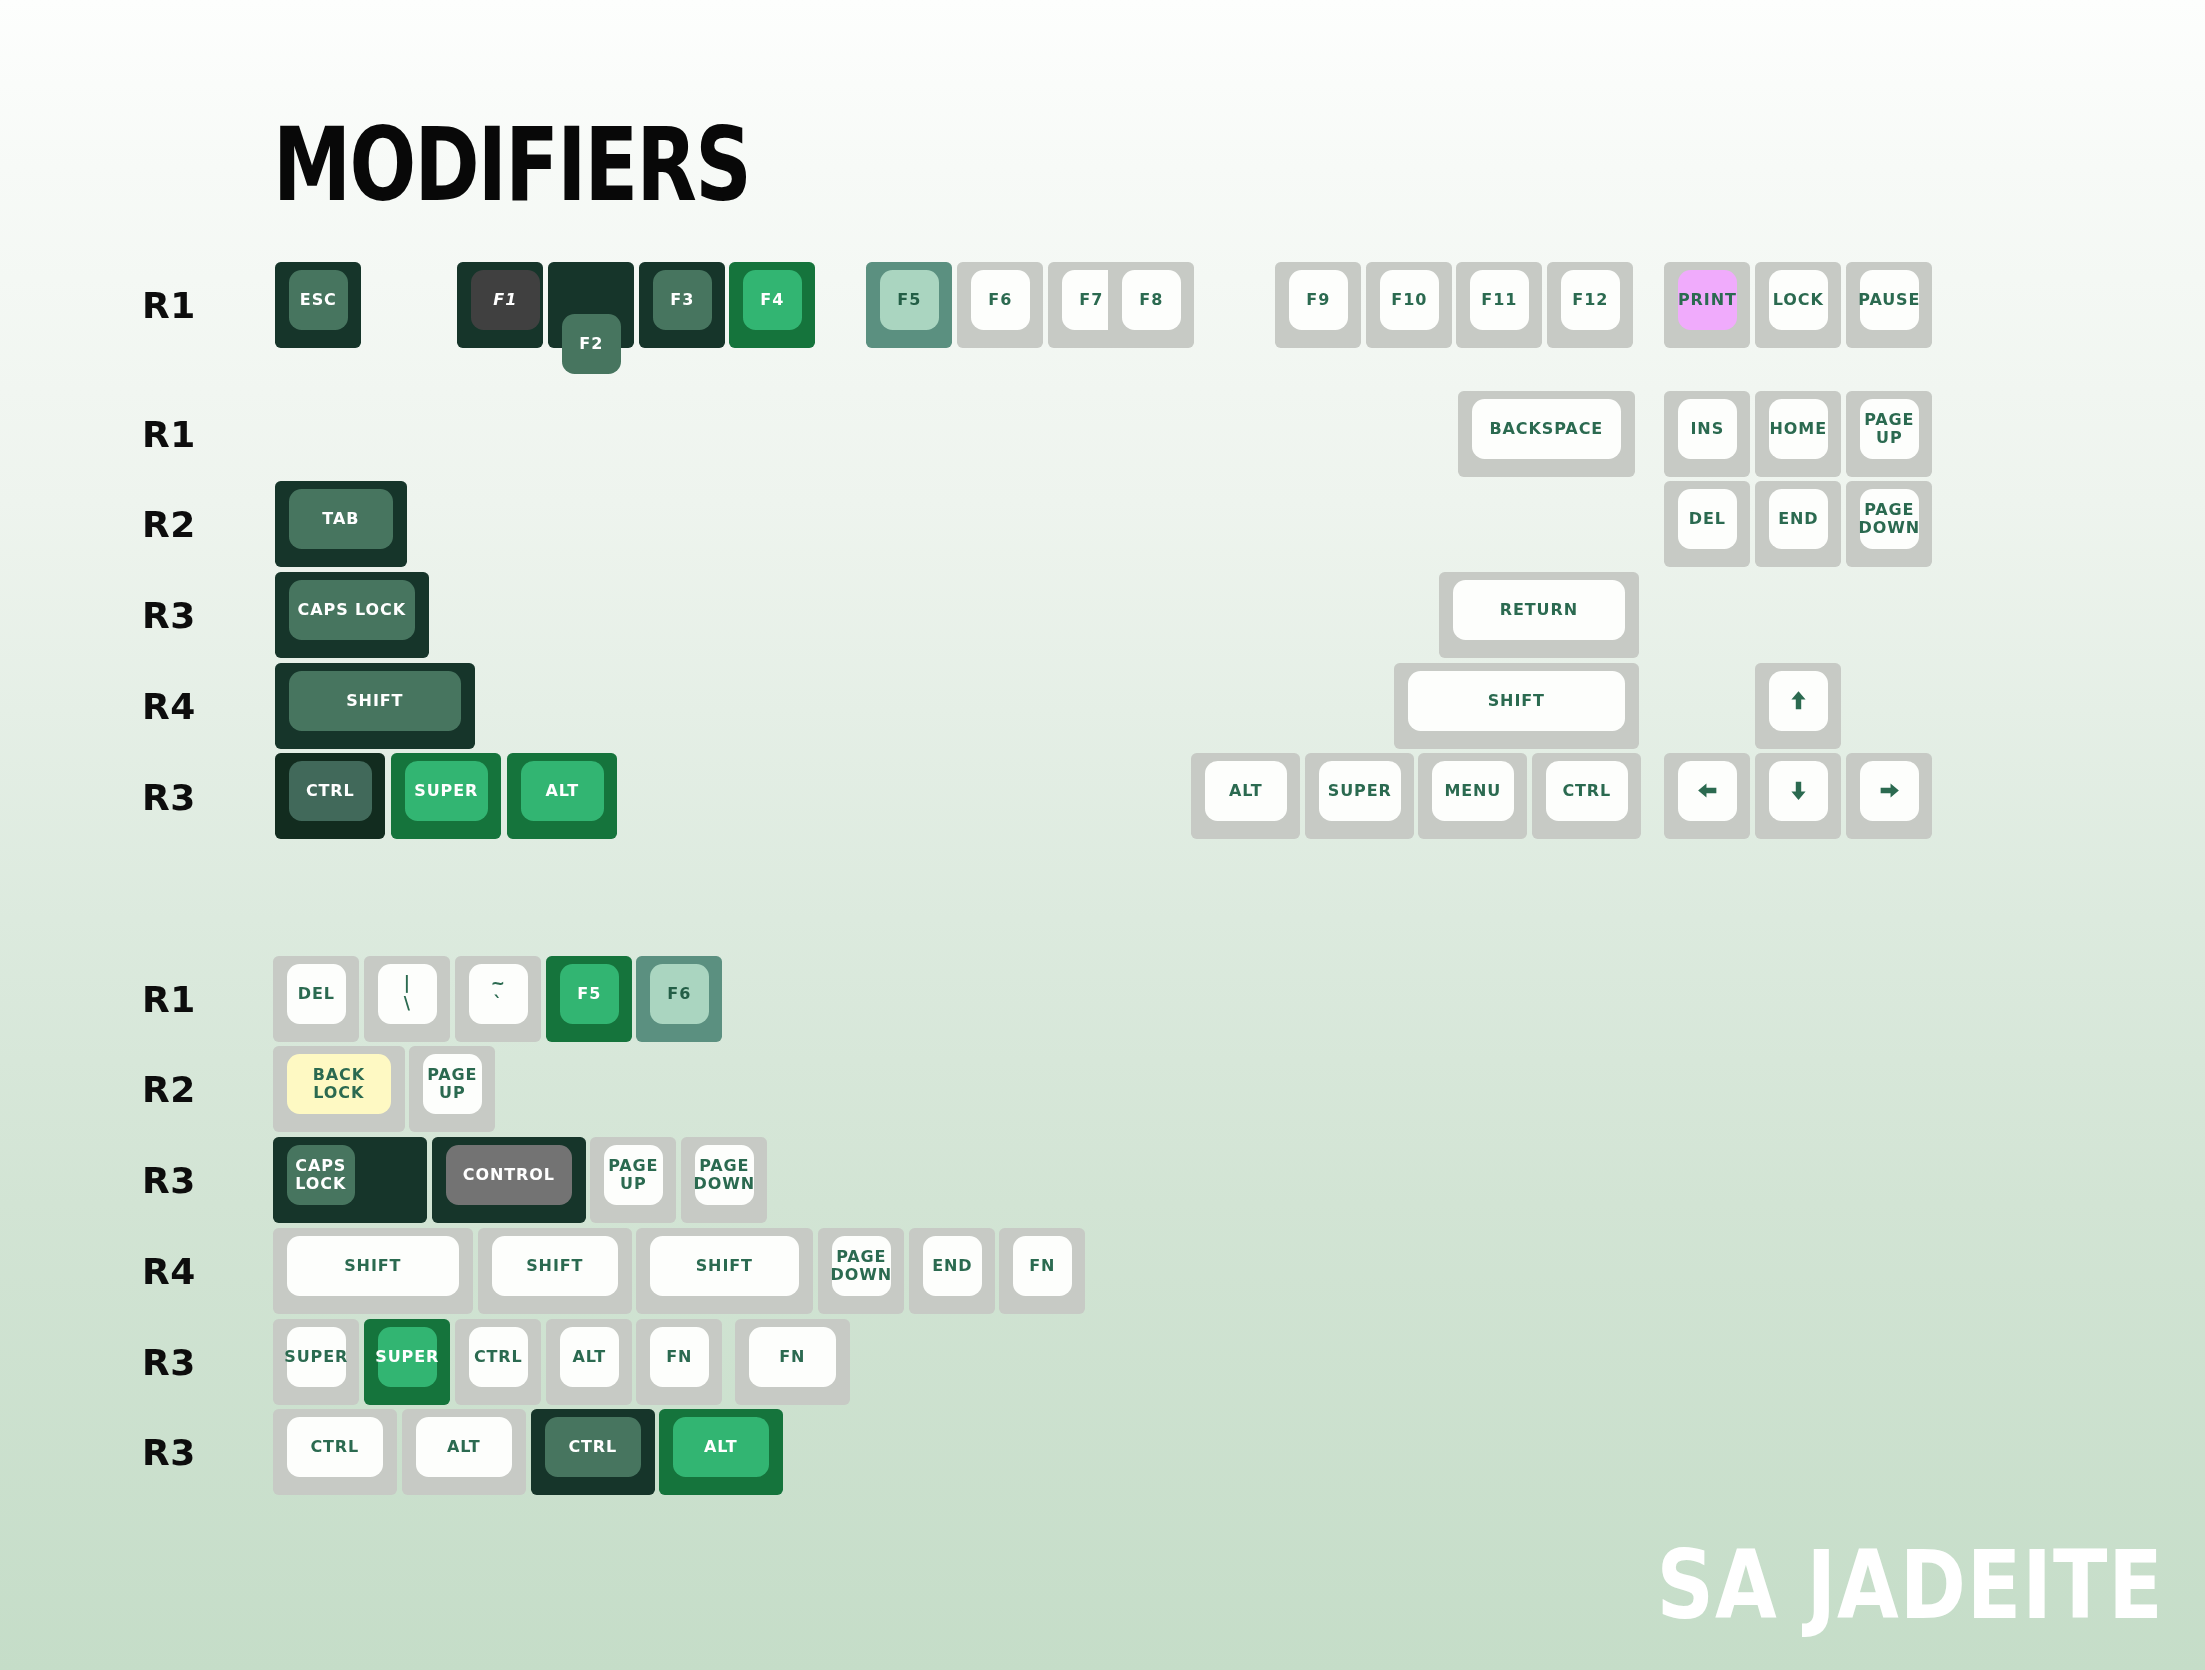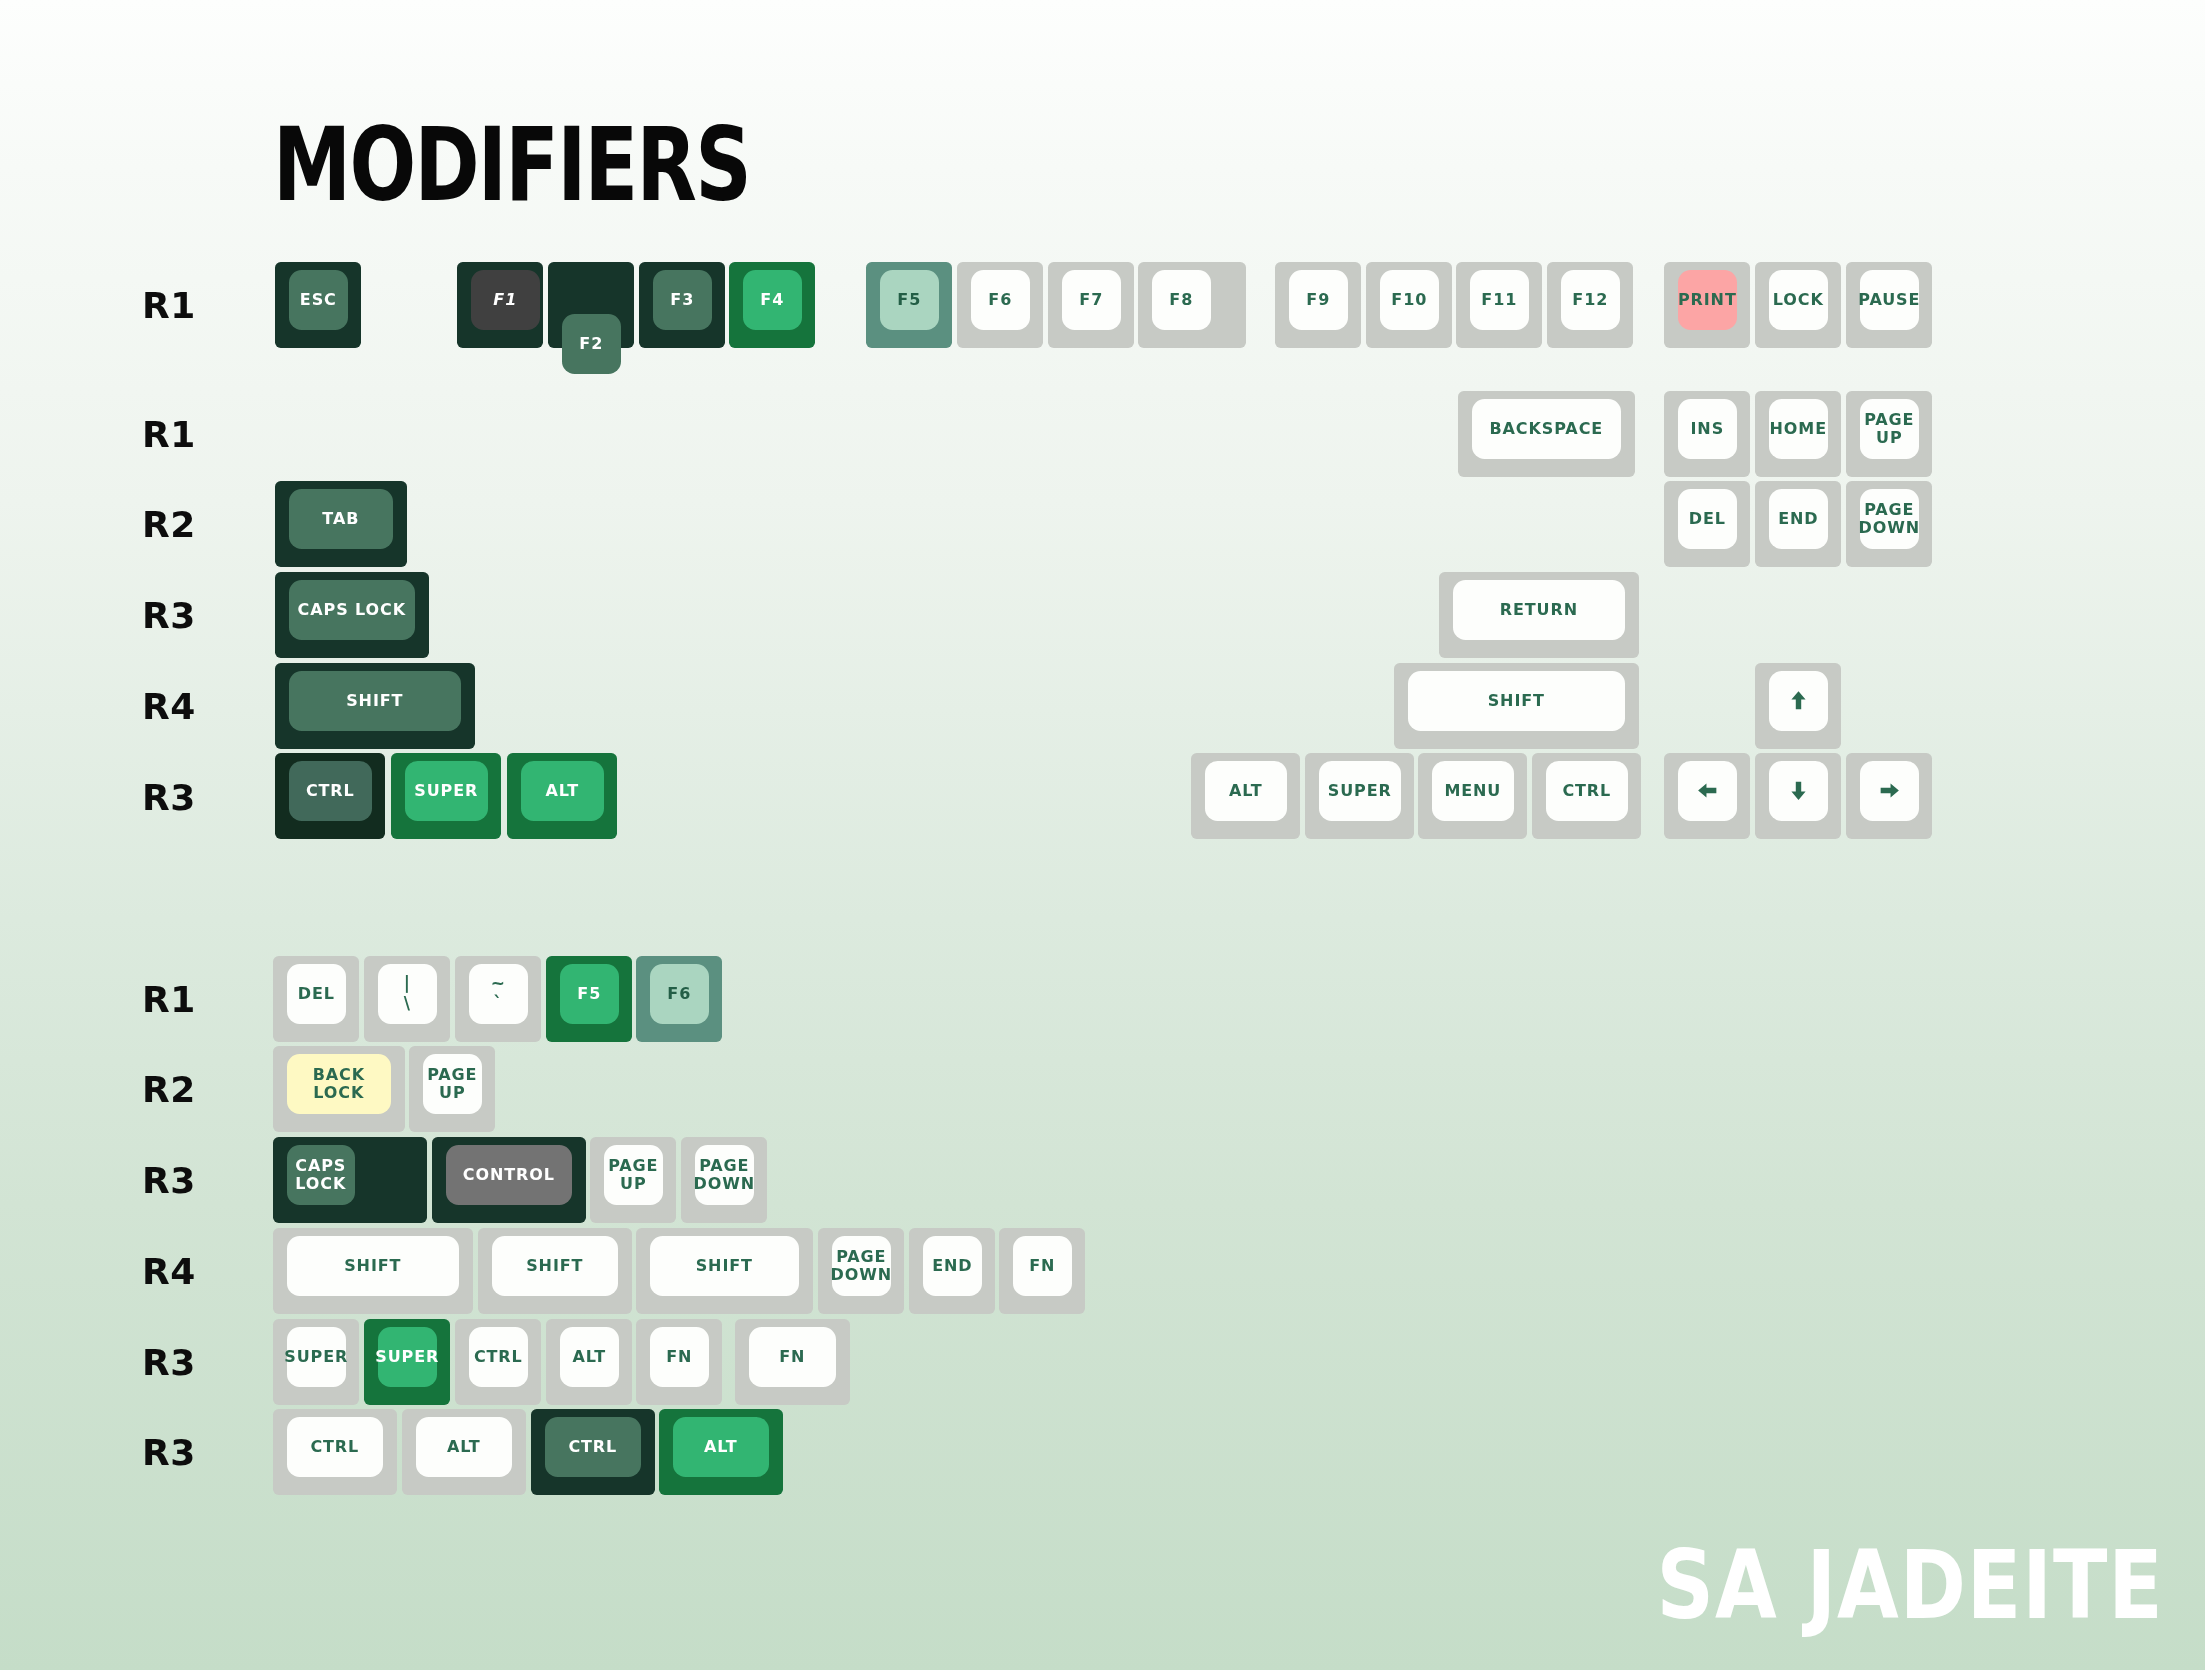--- a/index.html
+++ b/index.html
@@ -78,21 +78,21 @@
       <div class="key" style="left: 957px; top: 262px; width: 86px; background: rgb(199, 202, 197);">
         <div class="cap" style="background: rgb(253, 254, 252); color: rgb(43, 106, 80); width: 59px;">
           <div class="ln">F6</div>
         </div>
       </div>
       <div class="key" style="left: 1048px; top: 262px; width: 86px; background: rgb(199, 202, 197);">
         <div class="cap" style="background: rgb(253, 254, 252); color: rgb(43, 106, 80); width: 59px;">
           <div class="ln">F7</div>
         </div>
       </div>
-      <div class="key" style="left: 1138px; top: 262px; width: 108px; background: rgb(199, 202, 197);">
+      <div class="key" style="left: 1108px; top: 262px; width: 86px; background: rgb(199, 202, 197);">
         <div class="cap" style="background: rgb(253, 254, 252); color: rgb(43, 106, 80); width: 59px;">
           <div class="ln">F8</div>
         </div>
       </div>
       <div class="key" style="left: 1275px; top: 262px; width: 86px; background: rgb(199, 202, 197);">
         <div class="cap" style="background: rgb(253, 254, 252); color: rgb(43, 106, 80); width: 59px;">
           <div class="ln">F9</div>
         </div>
       </div>
       <div class="key" style="left: 1366px; top: 262px; width: 86px; background: rgb(199, 202, 197);">
@@ -104,21 +104,21 @@
         <div class="cap" style="background: rgb(253, 254, 252); color: rgb(43, 106, 80); width: 59px; text-align: right;">
           <div class="ln">F11</div>
         </div>
       </div>
       <div class="key" style="left: 1547px; top: 262px; width: 86px; background: rgb(199, 202, 197);">
         <div class="cap" style="background: rgb(253, 254, 252); color: rgb(43, 106, 80); width: 59px;">
           <div class="ln">F12</div>
         </div>
       </div>
       <div class="key" style="left: 1664px; top: 262px; width: 86px; background: rgb(199, 202, 197);">
-        <div class="cap" style="background: #fca5a5; color: rgb(43, 106, 80); width: 59px;">
+        <div class="cap" style="background: #f0abfc; color: rgb(43, 106, 80); width: 59px; align-items: flex-end;">
           <div class="ln">PRINT</div>
         </div>
       </div>
       <div class="key" style="left: 1755px; top: 262px; width: 86px; background: rgb(199, 202, 197);">
         <div class="cap" style="background: rgb(253, 254, 252); color: rgb(43, 106, 80); width: 59px;">
           <div class="ln">LOCK</div>
         </div>
       </div>
       <div class="key" style="left: 1846px; top: 262px; width: 86px; background: rgb(199, 202, 197);">
         <div class="cap" style="background: rgb(253, 254, 252); color: rgb(43, 106, 80); width: 59px;">

